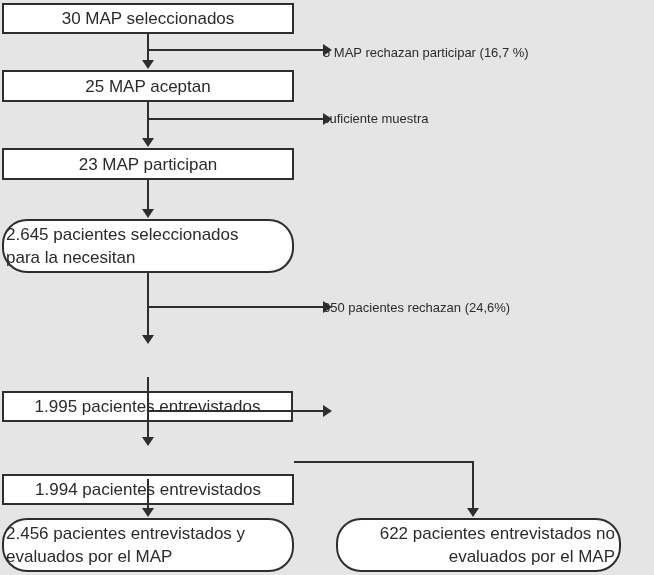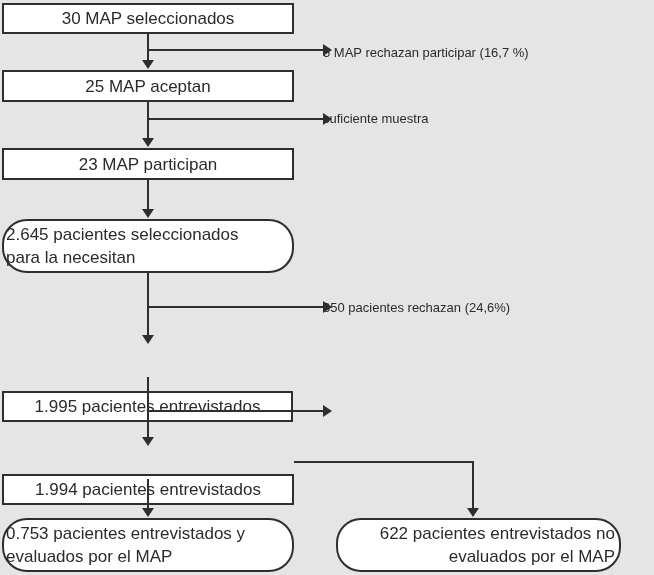--- a/index.html
+++ b/index.html
@@ -74,21 +74,21 @@
 
   <div class="fbox center" style="left:2px;top:345px;width:291px;height:31px;margin-top:46px;">
     <span>1.995 pacientes entrevistados</span>
   </div>
 
   <div class="fbox center" style="left:2px;top:447px;width:292px;height:31px;margin-top:27px;">
     <span>1.994 pacientes entrevistados</span>
   </div>
 
   <div class="fbox left" style="left:2px;top:518px;width:292px;height:54px;">
-    <span>0.753 pacientes entrevistados y</span>
+    <span>2.456 pacientes entrevistados y</span>
     <span>evaluados por el MAP</span>
   </div>
 
   <div class="fbox left" style="left:336px;top:518px;width:285px;height:54px;align-items:flex-end;">
     <span>622 pacientes entrevistados no</span>
     <span>evaluados por el MAP</span>
   </div>
 
   <div class="vline" style="left:147px;top:33px;height:28px;"></div>
   <div class="ah-down" style="left:142px;top:60px;"></div>

